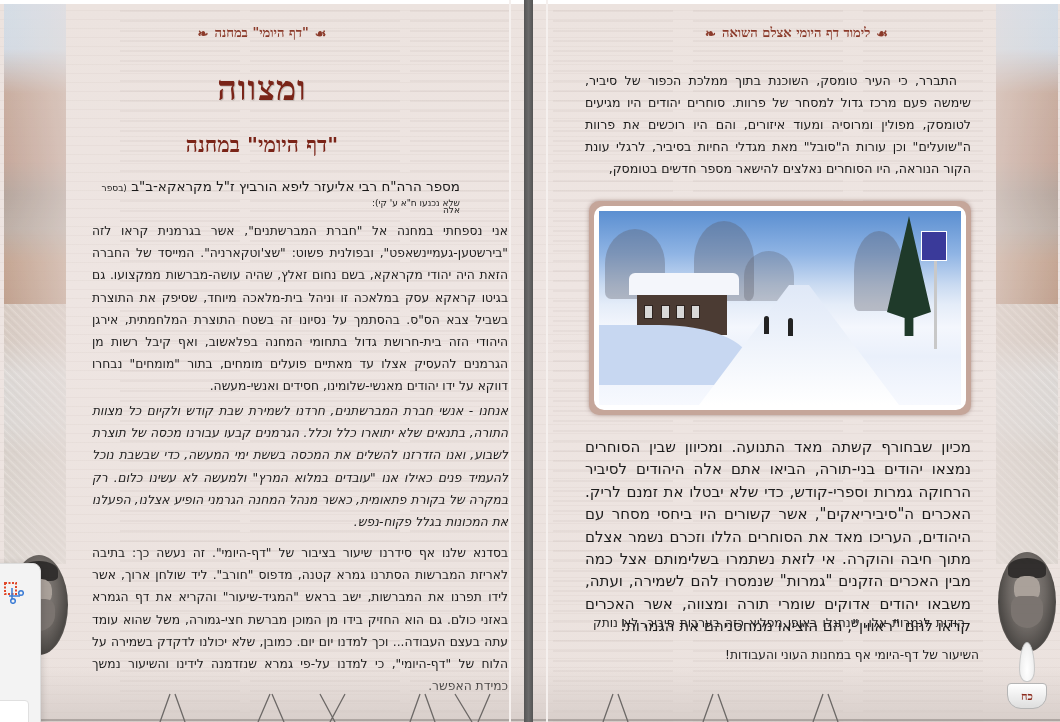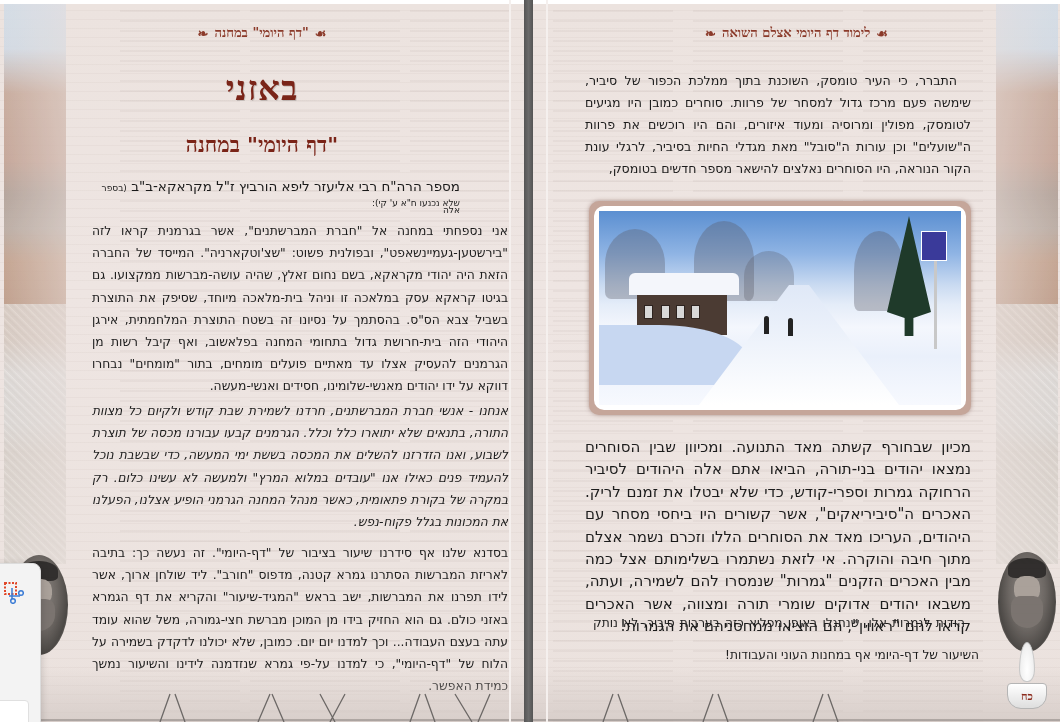--- a/index.html
+++ b/index.html
@@ -192,21 +192,21 @@
     <div class="ghost-col" style="left:120px;width:120px;"></div>
     <div class="ghost-col" style="left:250px;width:150px;"></div>
     <div class="ghost-col" style="left:410px;width:100px;"></div>
 
     <div class="running-header">
       <span class="orn">☙</span>
       <span>"דף היומי" במחנה</span>
       <span class="orn">❧</span>
     </div>
 
-    <div class="main-title">באזני</div>
+    <div class="main-title">ומצווה</div>
     <div class="sub-title">"דף היומי" במחנה</div>
 
     <div class="source-line">
       <span>מספר הרה"ח רבי אליעזר ליפא הורביץ ז"ל מקראקא-ב"ב</span>
       <span class="small">(בספר אלה</span>
     </div>
     <div class="source-line2">שלא נכנעו ח"א ע' קי):</div>
 
     <p class="body-text left-p1">אני נספחתי במחנה אל "חברת המברשתנים", אשר בגרמנית קראו לזה "בירשטען-געמיינשאפט", ובפולנית פשוט: "שצ'וטקארניה". המייסד של החברה הזאת היה יהודי מקראקא, בשם נחום זאלץ, שהיה עושה-מברשות ממקצועו. גם בגיטו קראקא עסק במלאכה זו וניהל בית-מלאכה מיוחד, שסיפק את התוצרת בשביל צבא הס"ס. בהסתמך על נסיונו זה בשטח התוצרת המלחמתית, אירגן היהודי הזה בית-חרושת גדול בתחומי המחנה בפלאשוב, ואף קיבל רשות מן הגרמנים להעסיק אצלו עד מאתיים פועלים מומחים, בתור "מומחים" נבחרו דווקא על ידו יהודים מאנשי-שלומינו, חסידים ואנשי-מעשה.</p>
     <p class="body-text left-p2">אנחנו - אנשי חברת המברשתנים, חרדנו לשמירת שבת קודש ולקיום כל מצוות התורה, בתנאים שלא יתוארו כלל וכלל. הגרמנים קבעו עבורנו מכסה של תוצרת לשבוע, ואנו הזדרזנו להשלים את המכסה בששת ימי המעשה, כדי שבשבת נוכל להעמיד פנים כאילו אנו "עובדים במלוא המרץ" ולמעשה לא עשינו כלום. רק במקרה של בקורת פתאומית, כאשר מנהל המחנה הגרמני הופיע אצלנו, הפעלנו את המכונות בגלל פקוח-נפש.</p>
@@ -244,21 +244,21 @@
     <div class="ghost-col" style="left:20px;width:120px;"></div>
     <div class="ghost-col" style="left:160px;width:150px;"></div>
     <div class="ghost-col" style="left:330px;width:120px;"></div>
 
     <div class="running-header">
       <span class="orn">☙</span>
       <span>לימוד דף היומי אצלם השואה</span>
       <span class="orn">❧</span>
     </div>
 
-    <p class="body-text right-p1"><span class="indent"></span><span>התברר, כי העיר טומסק, השוכנת בתוך ממלכת הכפור של סיביר, שימשה פעם מרכז גדול למסחר של פרוות. סוחרים כמובן היו מגיעים לטומסק, מפולין ומרוסיה ומעוד איזורים, והם היו רוכשים את פרוות ה"שועלים" וכן עורות ה"סובל" מאת מגדלי החיות בסיביר, לרגלי עונת הקור הנוראה, היו הסוחרים נאלצים להישאר מספר חדשים בטומסק,</span></p>
+    <p class="body-text right-p1"><span class="indent"></span><span>התברר, כי העיר טומסק, השוכנת בתוך ממלכת הכפור של סיביר, שימשה פעם מרכז גדול למסחר של פרוות. סוחרים יהודים היו מגיעים לטומסק, מפולין ומרוסיה ומעוד איזורים, והם היו רוכשים את פרוות ה"שועלים" וכן עורות ה"סובל" מאת מגדלי החיות בסיביר, לרגלי עונת הקור הנוראה, היו הסוחרים נאלצים להישאר מספר חדשים בטומסק,</span></p>
 
     <div class="photo-frame">
       <div class="photo-inner">
         <div class="snow-photo">
           <div class="tree" style="left:6px;top:18px;width:60px;height:70px;background:rgba(90,90,100,0.35);"></div>
           <div class="tree" style="left:95px;top:10px;width:60px;height:80px;background:rgba(90,90,100,0.35);"></div>
           <div class="tree" style="left:145px;top:40px;width:50px;height:50px;background:rgba(90,90,100,0.30);"></div>
           <div class="tree" style="left:255px;top:20px;width:50px;height:80px;background:rgba(90,90,100,0.35);"></div>
           <div class="house"></div>
           <div class="roof"></div>

